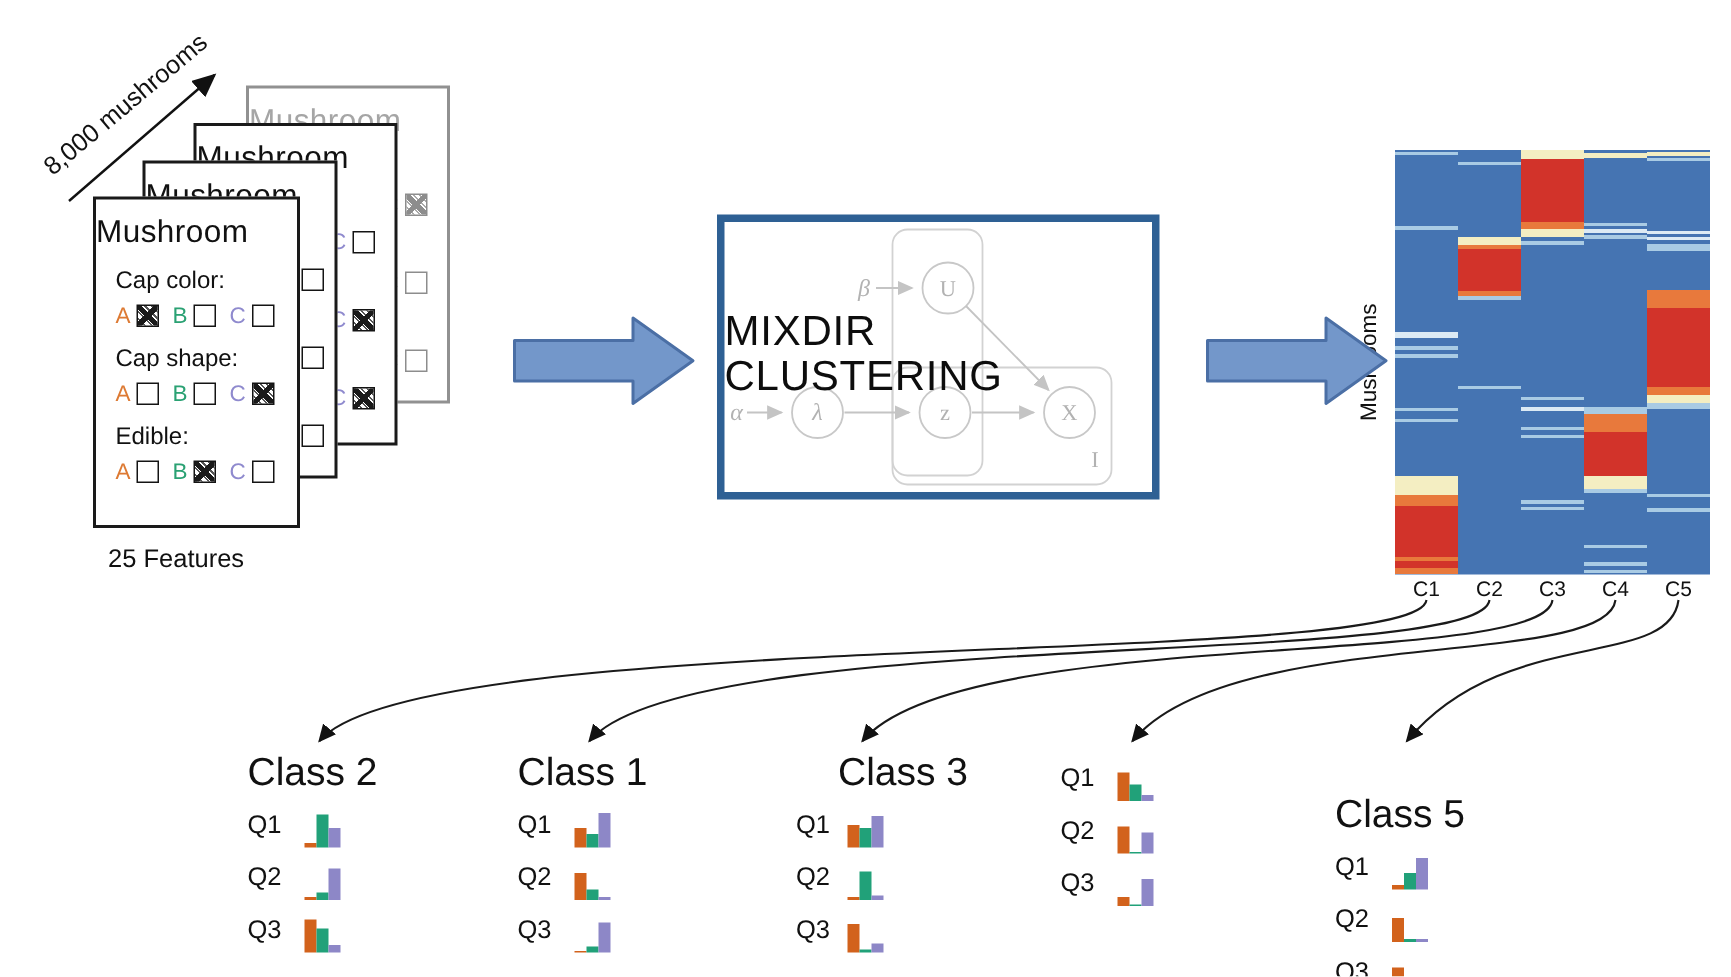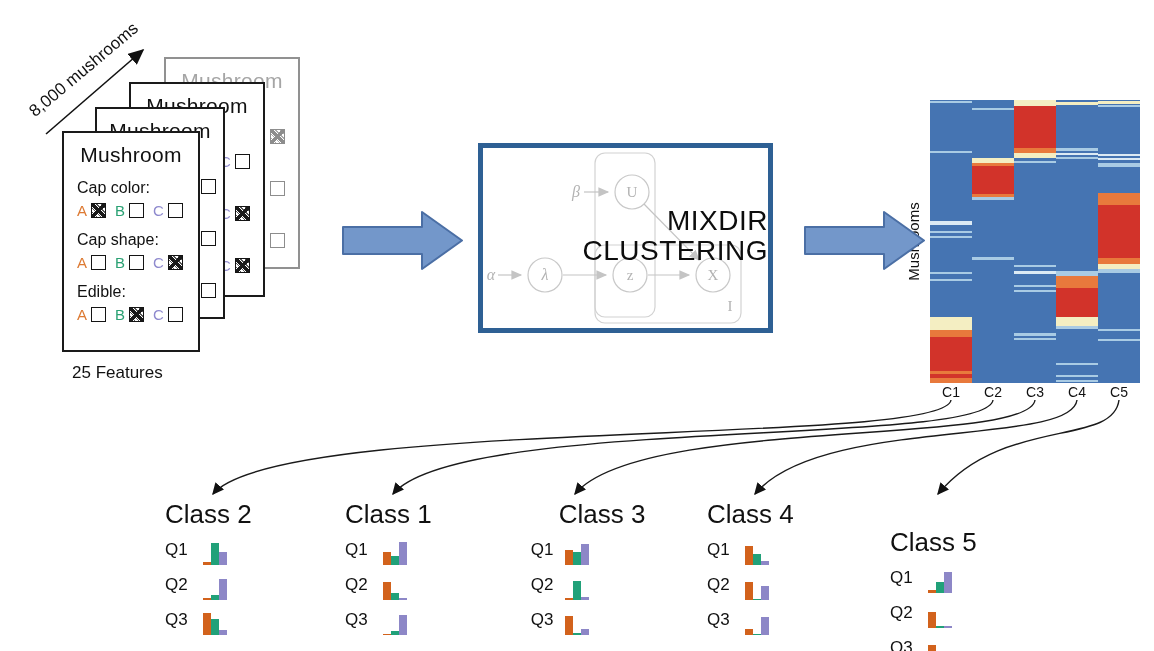--- a/index.html
+++ b/index.html
@@ -1,21 +1,21 @@
 <!DOCTYPE html>
 <html><head>
 <meta charset="utf-8">
 <style>
   html,body{margin:0;padding:0;background:#fff;}
   #stage{position:relative;width:1154px;height:651px;background:#fff;overflow:hidden;
          font-family:"Liberation Sans",sans-serif;color:#111;}
   .abs{position:absolute;}
   
   .card{position:absolute;background:#fff;border:2px solid #1a1a1a;box-sizing:border-box;z-index:2;}
-  .card-title{text-align:center;font-size:21px;margin-top:10px;letter-spacing:.3px;}
+  .card-title{text-align:left;font-size:21px;margin-top:10px;letter-spacing:.3px;}
   .qgroup{margin-left:13px;}
   .qlabel{font-size:16px;margin-top:12px;}
   .qopts{display:flex;align-items:center;margin-top:5px;}
   .opt{display:flex;align-items:center;margin-right:9px;}
   .letter{font-size:15px;margin-right:4px;}
   .box{width:13px;height:13px;border:1.8px solid #141414;background:#fff;flex:none;}
   .box.checked{background-image:
       linear-gradient(45deg,transparent 40%,#1a1a1a 40%,#1a1a1a 60%,transparent 60%),
       linear-gradient(-45deg,transparent 40%,#1a1a1a 40%,#1a1a1a 60%,transparent 60%),
       repeating-linear-gradient(45deg,#555 0,#555 1px,transparent 1px,transparent 3px);}
@@ -25,21 +25,21 @@
   .card.ghost .box.checked{background-image:
       linear-gradient(45deg,transparent 40%,#8d8d8d 40%,#8d8d8d 60%,transparent 60%),
       linear-gradient(-45deg,transparent 40%,#8d8d8d 40%,#8d8d8d 60%,transparent 60%),
       repeating-linear-gradient(45deg,#aaa 0,#aaa 1px,transparent 1px,transparent 3px);}
   #features-caption{left:72px;top:363px;font-size:17px;z-index:3;}
   #dataset-label{left:4px;top:60px;width:160px;text-align:center;font-size:17px;
       transform:rotate(-40deg);z-index:3;}
   
   #mixdir-box{left:478px;top:143px;width:295px;height:190px;border:5px solid #2e6094;
       box-sizing:border-box;background:#fff;z-index:2;}
-  #mixdir-title{position:absolute;left:0;top:58px;width:100%;text-align:right;
+  #mixdir-title{position:absolute;left:0;top:58px;width:100%;text-align:left;
       font-size:28px;line-height:30px;letter-spacing:.5px;color:#0d0d0d;z-index:2;}
   #model-svg{position:absolute;left:0;top:0;z-index:1;}
   .gm-node{fill:none;stroke:#c8c8c8;stroke-width:1.2;}
   .gm-text{fill:#b2b2b2;font-family:"Liberation Serif",serif;font-size:15px;text-anchor:middle;}
   .gm-greek{font-style:italic;font-size:16px;}
   .gm-plate{fill:none;stroke:#d2d2d2;stroke-width:1.2;}
   .gm-edge{stroke:#c4c4c4;stroke-width:1.2;fill:none;}
   
   #heatmap{left:930px;top:100px;width:210px;height:283px;display:flex;}
   .hm-col{flex:1 1 42px;height:100%;}
@@ -436,21 +436,20 @@
         <div class="qrow">
           <span class="q-label">Q3</span>
           <span class="bar-chart">
             <span class="bar" style="height: 19px; background: rgb(210, 98, 28);"></span>
             <span class="bar" style="height: 2px; background: rgb(33, 161, 121);"></span>
             <span class="bar" style="height: 6px; background: rgb(141, 135, 199);"></span>
           </span>
         </div>
       </div>
       <div class="class-block" style="left: 707px;">
-        <div class="class-title">Class 4</div>
         <div class="qrow">
           <span class="q-label">Q1</span>
           <span class="bar-chart">
             <span class="bar" style="height: 19px; background: rgb(210, 98, 28);"></span>
             <span class="bar" style="height: 11px; background: rgb(33, 161, 121);"></span>
             <span class="bar" style="height: 4px; background: rgb(141, 135, 199);"></span>
           </span>
         </div>
         <div class="qrow">
           <span class="q-label">Q2</span>

